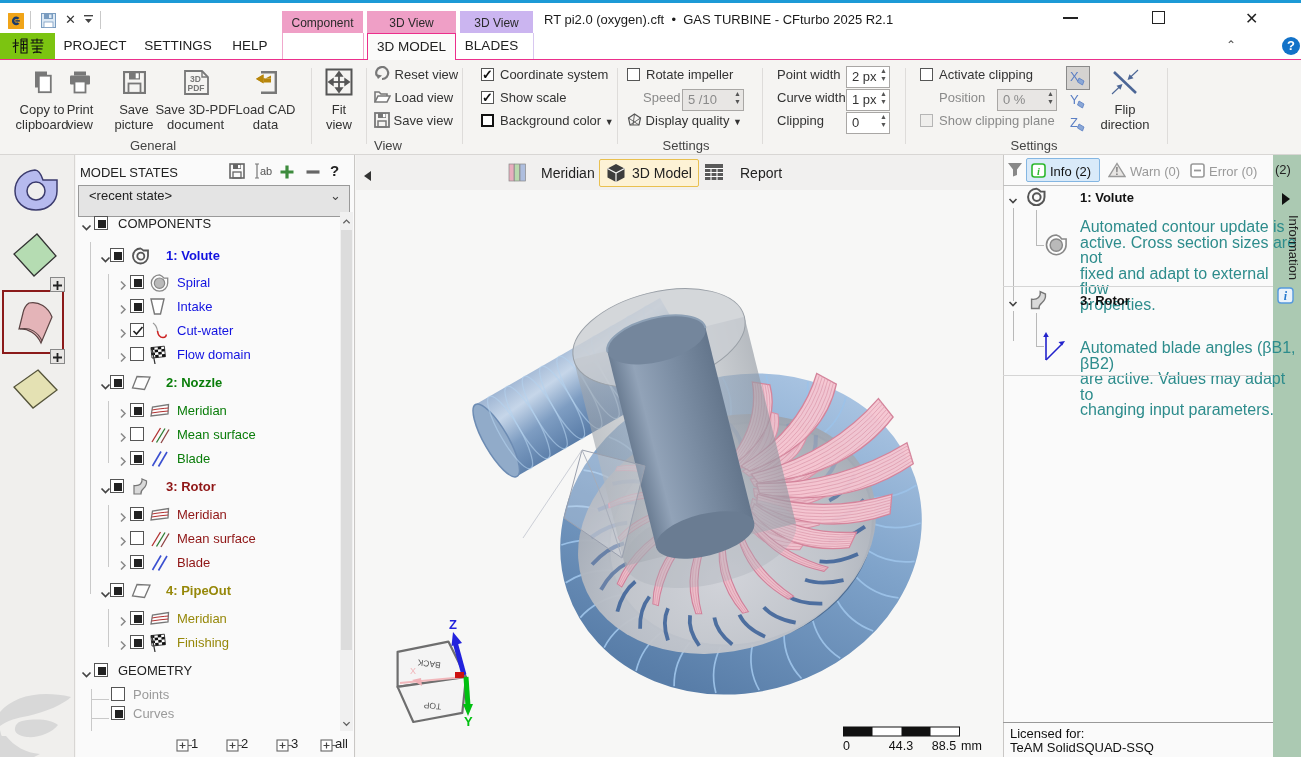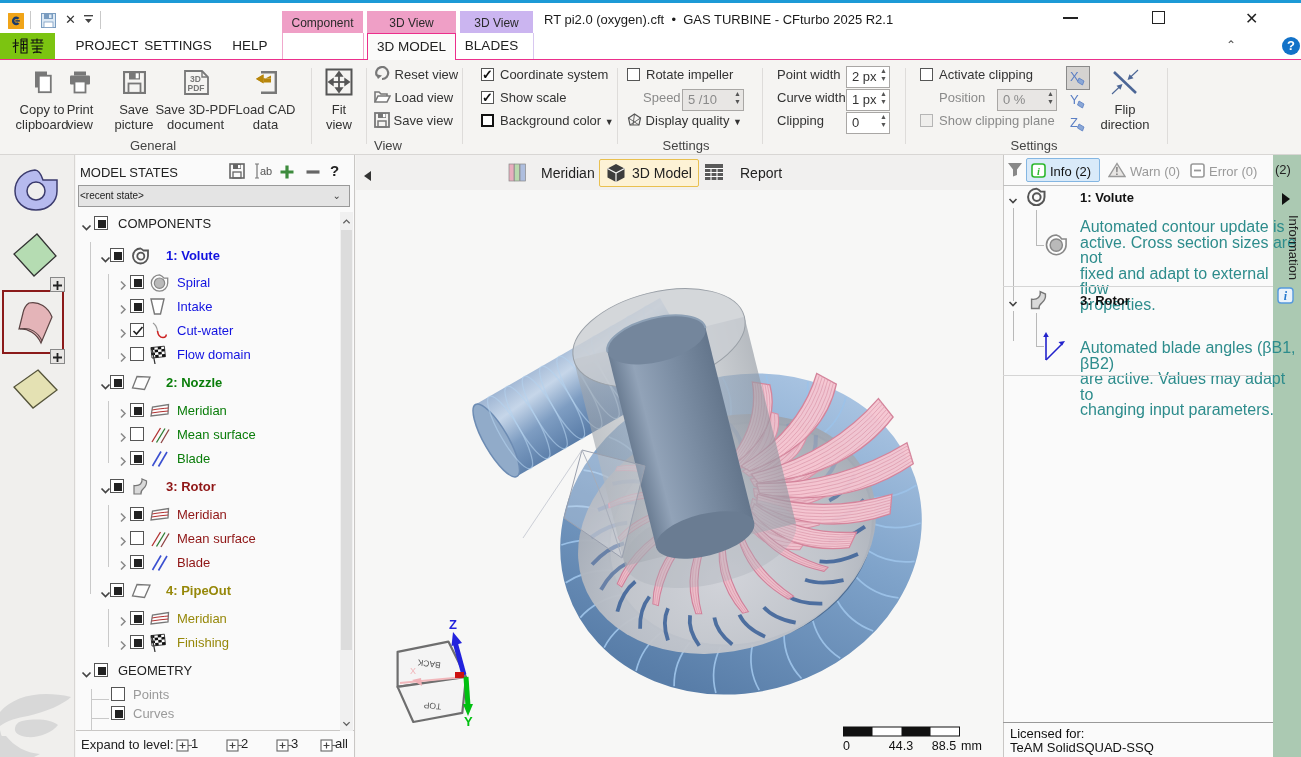--- a/index.html
+++ b/index.html
@@ -35,21 +35,21 @@
 .spin { position:absolute; border:1px solid #a9a7a5; background:#fff; font-size:13px; color:#333; padding-left:5px; }
 .spin.gray { background:#e8e6e4; color:#8a8a8a; }
 .spin .ud { position:absolute; right:2px; top:0; font-size:7px; color:#555; line-height:8px; }
 
 
 #leftstrip { position:absolute; left:0; top:155px; width:75px; height:602px; background:#f0efed; border-right:1px solid #d8d6d4; }
 
 
 #treepanel { position:absolute; left:76px; top:155px; width:279px; height:602px; background:#fafafa; border-right:1px solid #c9c7c5; }
 #mstitle { position:absolute; left:4px; top:10px; font-size:13px; color:#222; }
-#msdrop { position:absolute; left:2px; top:30px; width:272px; height:22px; background:#e4e4e4; border:1px solid #999; font-size:10px; color:#222; line-height:20px; padding-left:1px; }
+#msdrop { position:absolute; left:2px; top:30px; width:272px; height:32px; background:#e4e4e4; border:1px solid #999; font-size:13px; color:#222; line-height:20px; padding-left:10px; }
 #expandbar { position:absolute; left:0px; top:575px; width:278px; height:27px; background:#fafafa; border-top:1px solid #c9c7c5; font-size:13px; color:#222; line-height:27px; }
 
 
 #viewport { position:absolute; left:356px; top:155px; width:647px; height:602px; background:#f7f7f6; }
 #vtabs { position:absolute; left:0; top:0; width:647px; height:35px; background:#f1f0ef; }
 
 
 #rightpanel { position:absolute; left:1003px; top:155px; width:270px; height:602px; background:#fafafa; border-left:1px solid #c9c7c5; }
 #greenbar { position:absolute; left:1273px; top:155px; width:28px; height:602px; background:#abc9b2; }
 .msg { color:#2d8c8c; font-size:16px; line-height:15.5px; }
@@ -88,21 +88,21 @@
   </div>
 
   <div id="tabrow">
     <div class="rtab" id="tab-file" style="left:0;width:55px;"><svg width="32" height="16" viewBox="0 0 32 16" style="margin-top:5px;">
           <g stroke="#111" stroke-width="1.1" fill="none">
             <path d="M3.5 1 V15 M0.5 5 H7 M1 9 C2.5 7.5 5 7 6.5 7.5"></path>
             <path d="M9 3 H15 M9 1 V15 H15 V1 H9 M9 6.5 H15 M9 10 H15 M11.5 3 V13"></path>
             <path d="M19 2 H31 M18.5 5 H31.5 M21 2 V5 M25 0.5 V5 M29 2 V5 M19.5 8 H31 M20 11 C23 10.5 27 10.5 30.5 11 M25 8 V15 M21 15 C23 13.5 27 13.5 29.5 15"></path>
           </g>
         </svg></div>
-    <div class="rtab" style="left:74px;width:66px;">PROJECT</div>
+    <div class="rtab" style="left:62px;width:66px;">PROJECT</div>
     <div class="rtab" style="left:144px;width:68px;">SETTINGS</div>
     <div class="rtab" style="left:224px;width:52px;">HELP</div>
     <div class="rtab" style="left:285px;width:76px;margin-top:42px;">ROTOR</div>
     <div style="position:absolute;left:282px;top:0;width:1px;height:26px;background:#f0a8cc;"></div>
     <div style="position:absolute;left:363px;top:0;width:1px;height:26px;background:#f0a8cc;"></div>
     <div style="position:absolute;left:533px;top:0;width:1px;height:26px;background:#d8c8f0;"></div>
     <div class="rtab" id="tab-active" style="left:367px;width:89px;">3D MODEL</div>
     <div class="rtab" style="left:458px;width:67px;">BLADES</div>
     <div style="position:absolute;left:1226px;top:5px;font-size:12px;color:#555;">⌃</div>
     <div style="position:absolute;left:1282px;top:4px;width:18px;height:18px;border-radius:50%;background:#1272c8;color:#fff;font-size:13px;text-align:center;line-height:18px;font-weight:bold;">?</div>
@@ -236,21 +236,20 @@
           <path d="M12.5 15 l-6 1.8 4 4 Z" fill="#4c6696"></path>
         </svg></div>
     <div class="bigbtn" style="left:1097px;top:43px;width:56px;">Flip<br>direction</div>
   </div>
 
   <div id="leftstrip"></div>
 
   <div id="treepanel">
     <div id="mstitle">MODEL STATES</div>
     <div id="msdrop">&lt;recent state&gt; <span style="position:absolute;right:8px;top:0;color:#444;">⌄</span></div>
-    <div id="expandbar"><span style="margin-left:5px;">Expand to level:</span></div>
   </div>
 
   <div id="treecontent">
     <div class="abs" style="left:229px;top:163px;"><svg width="16" height="16" viewBox="0 0 16 16">
           <rect x="1" y="1" width="14" height="14" fill="none" stroke="#666" stroke-width="1.6"></rect>
           <rect x="4" y="1" width="8" height="5" fill="#666"></rect>
           <rect x="9" y="2" width="2.4" height="3.2" fill="#fff"></rect>
           <rect x="4" y="9" width="8" height="6" fill="none" stroke="#666" stroke-width="1.3"></rect>
         </svg></div>
     <div class="abs" style="left:253px;top:163px;font-size:13px;color:#555;"><svg width="20" height="16" viewBox="0 0 20 16">

